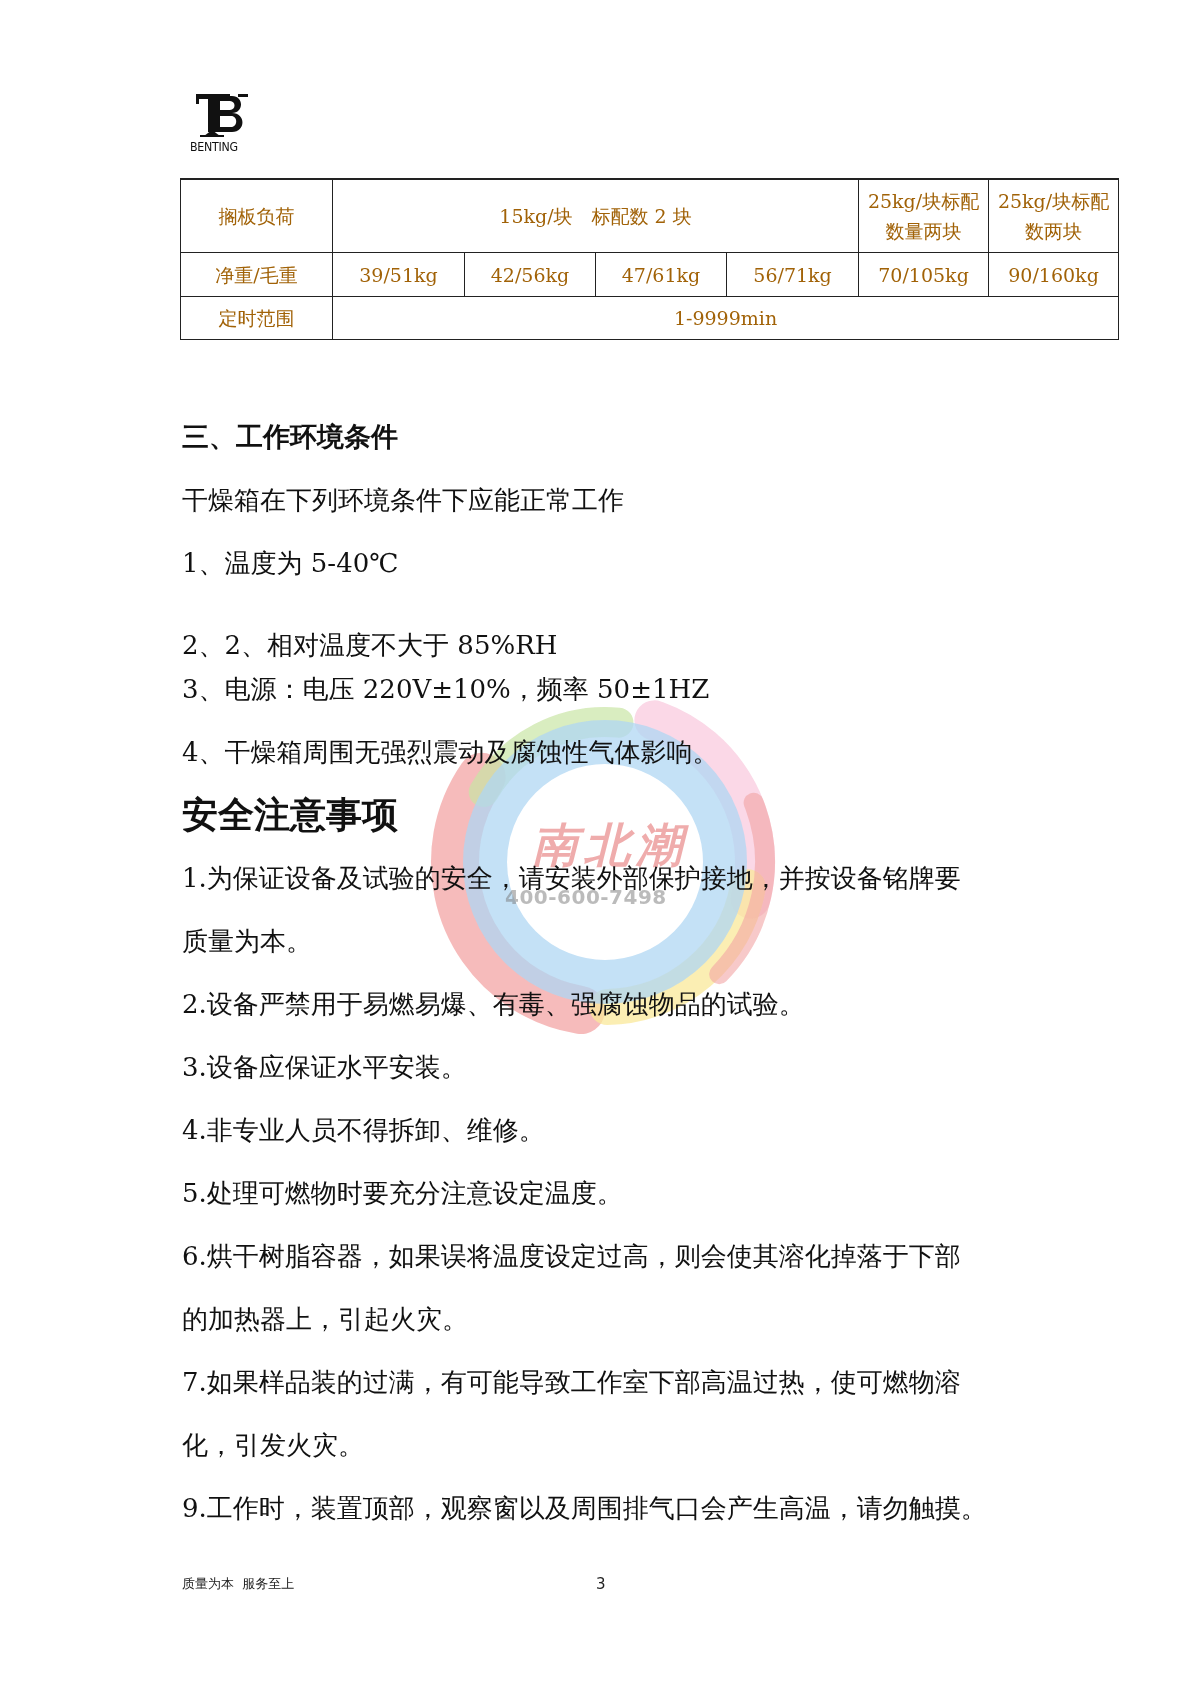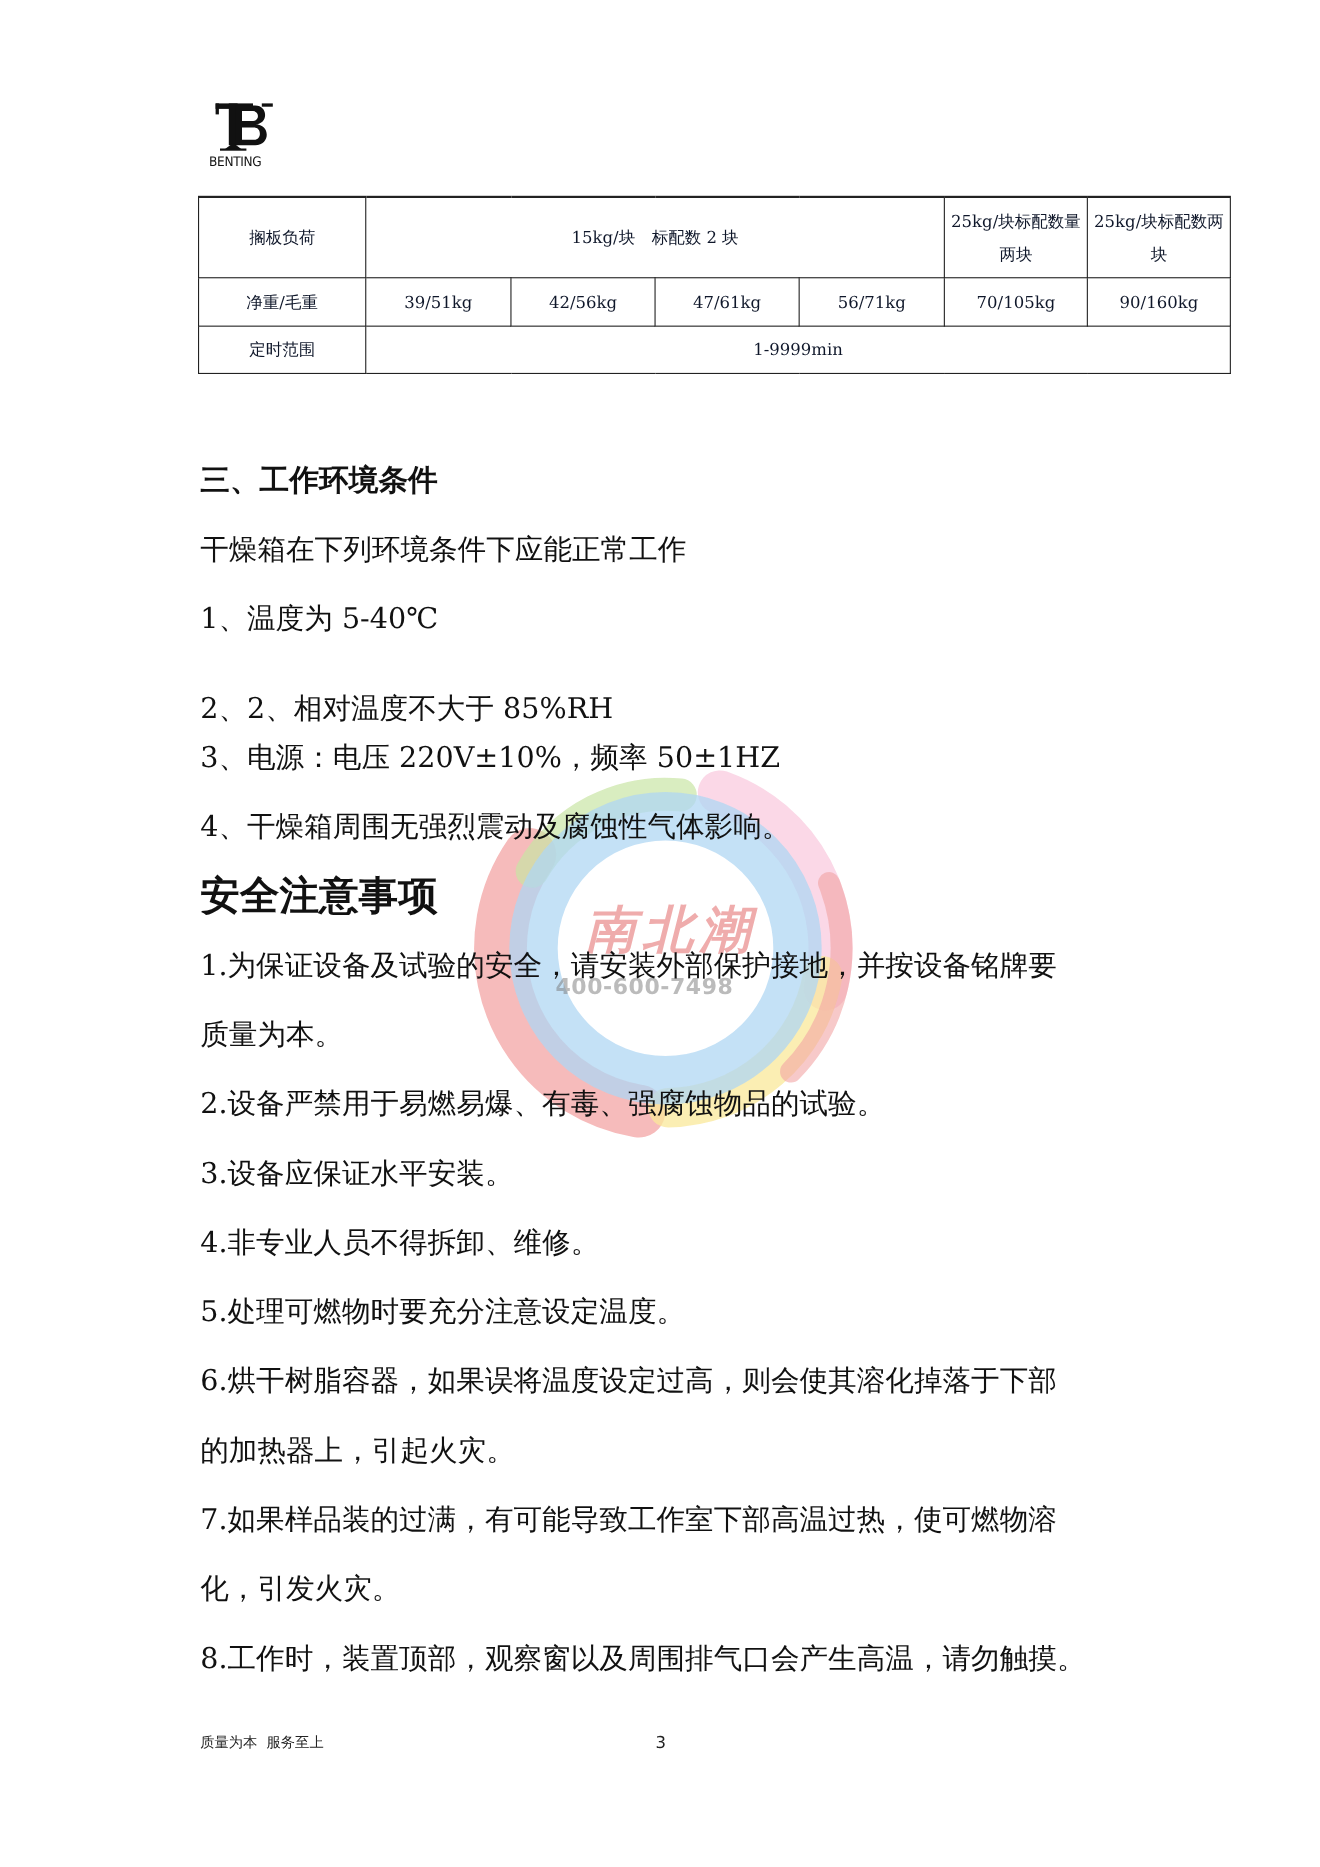--- a/index.html
+++ b/index.html
@@ -34,21 +34,21 @@
     .wm-phone {
       position: absolute; left: 505px; top: 885px; width: 210px; text-align: left;
       font-family: "DejaVu Sans", sans-serif; font-size: 20px; font-weight: bold;
       color: rgba(120,120,120,0.5); letter-spacing: 0.5px;
     }
 
     
     table.spec {
       position: absolute; left: 180px; top: 178px; width: 938px;
       border-collapse: collapse; table-layout: fixed;
-      font-size: 15px; color: #0f172a;
+      font-size: 19px; color: #a16207;
     }
     table.spec td {
       border: 1.5px solid #222; text-align: center; vertical-align: middle;
       padding: 0 2px; line-height: 30px;
     }
     table.spec tr.r1 td { height: 72px; }
     table.spec tr.r2 td { height: 43px; }
     table.spec tr.r3 td { height: 42px; }
     table.spec tr:first-child td { border-top-width: 2.5px; }
 
@@ -148,17 +148,17 @@
   <div class="line" style="top:861px">1.为保证设备及试验的安全，请安装外部保护接地，并按设备铭牌要</div>
   <div class="line" style="top:924px">质量为本。</div>
   <div class="line" style="top:987px">2.设备严禁用于易燃易爆、有毒、强腐蚀物品的试验。</div>
   <div class="line" style="top:1050px">3.设备应保证水平安装。</div>
   <div class="line" style="top:1113px">4.非专业人员不得拆卸、维修。</div>
   <div class="line" style="top:1176px">5.处理可燃物时要充分注意设定温度。</div>
   <div class="line" style="top:1239px">6.烘干树脂容器，如果误将温度设定过高，则会使其溶化掉落于下部</div>
   <div class="line" style="top:1302px">的加热器上，引起火灾。</div>
   <div class="line" style="top:1365px">7.如果样品装的过满，有可能导致工作室下部高温过热，使可燃物溶</div>
   <div class="line" style="top:1428px">化，引发火灾。</div>
-  <div class="line" style="top:1491px">8.工作时，装置顶部，观察窗以及周围排气口会产生高温，请勿触摸。</div>
+  <div class="line" style="top:1491px">9.工作时，装置顶部，观察窗以及周围排气口会产生高温，请勿触摸。</div>
 </div>
 
 <div class="footer-left">质量为本  服务至上</div>
 <div class="footer-page">3</div>
 
 </body></html>

